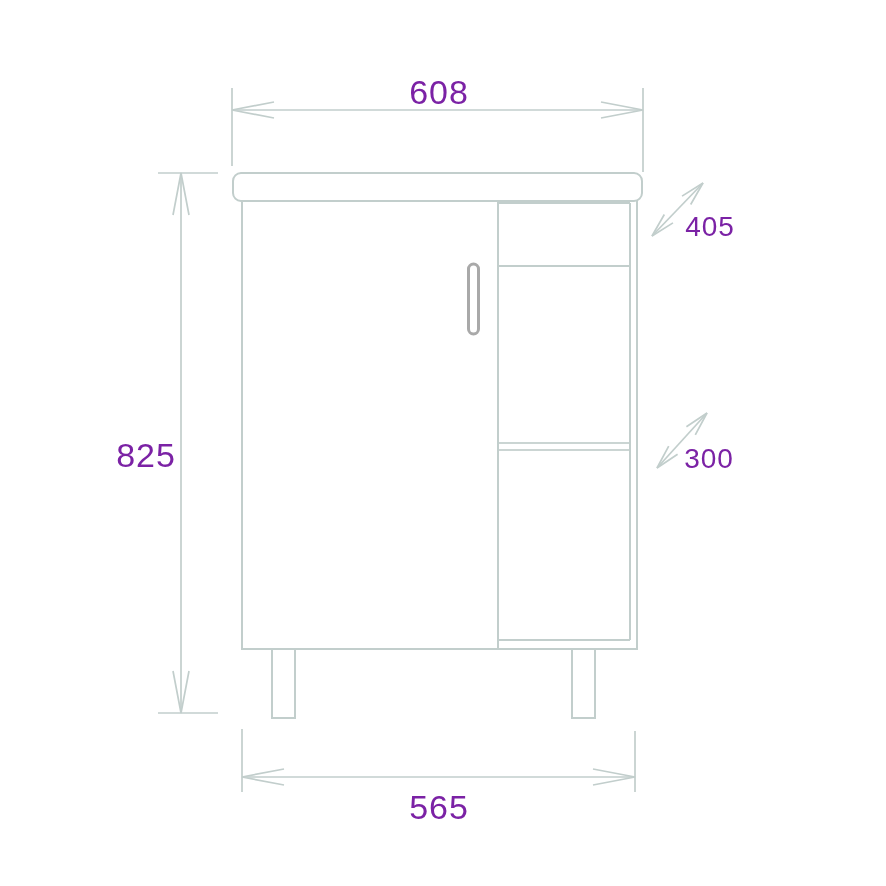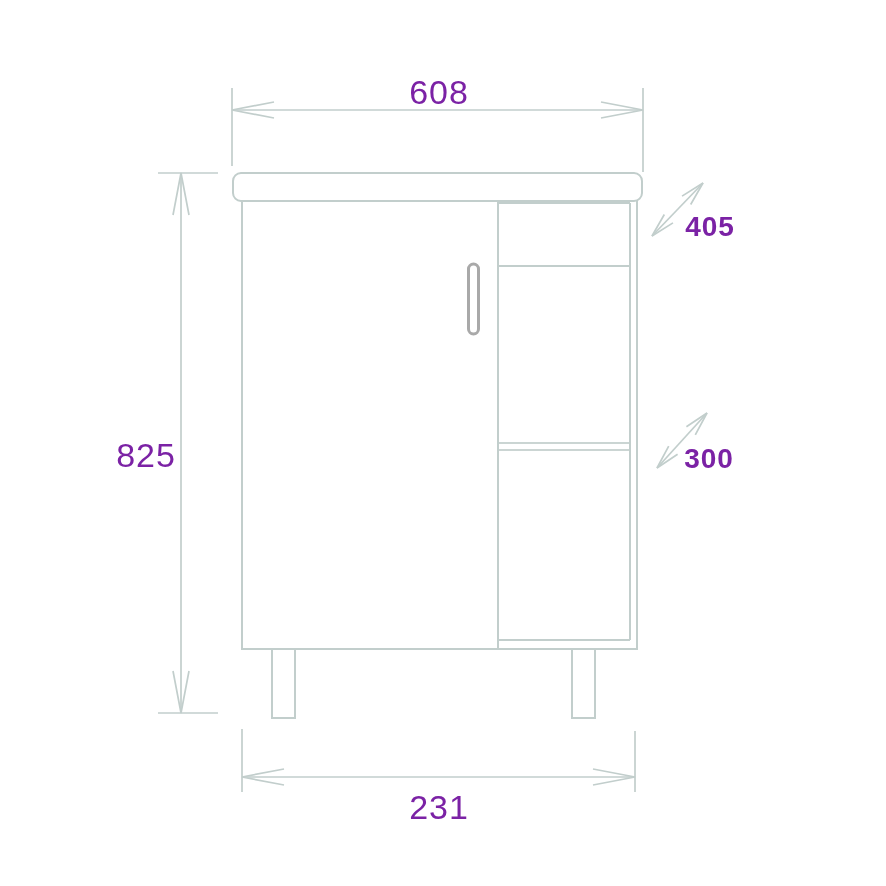--- a/index.html
+++ b/index.html
@@ -19,21 +19,21 @@
   .dim-label{
     position:absolute;
     transform:translate(-50%,-50%);
     color:var(--color-dimension_text);
     font-size:34px;
     font-weight:400;
     letter-spacing:1px;
     white-space:nowrap;
     line-height:1;
   }
-  .dim-label.small{font-size:28px;font-weight:bold;}
+  .dim-label.small{font-size:28px;}
 </style>
 </head>
 <body>
 
 <div class="stage">
 
   <svg viewBox="0 0 886 886">
     <defs>
       <marker id="ah-l" markerUnits="userSpaceOnUse" markerWidth="46" markerHeight="22" refX="44" refY="11" orient="auto-start-reverse">
         <path class="ln dim-ln" d="M2 3 L44 11 L2 19"></path>
@@ -85,14 +85,14 @@
   </svg>
 
   <div class="dim-label" style="left:439px;top:92px;">608</div>
 
   <div class="dim-label" style="left:146px;top:455px;text-align:right;">825</div>
 
   <div class="dim-label small" style="left:710px;top:227px;">405</div>
 
   <div class="dim-label small" style="left:709px;top:459px;">300</div>
 
-  <div class="dim-label" style="left:439px;top:807px;">231</div>
+  <div class="dim-label" style="left:439px;top:807px;">565</div>
 </div>
 
 </body></html>

